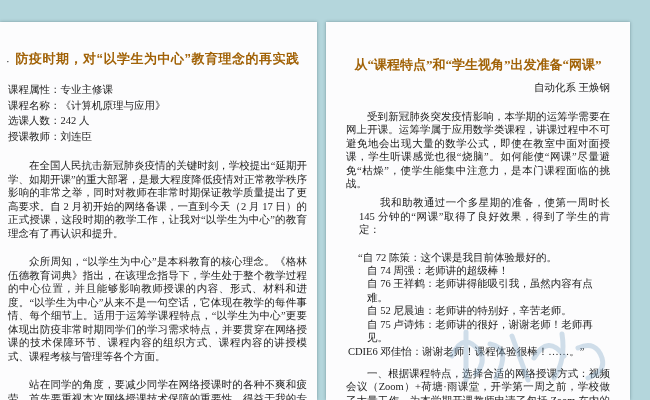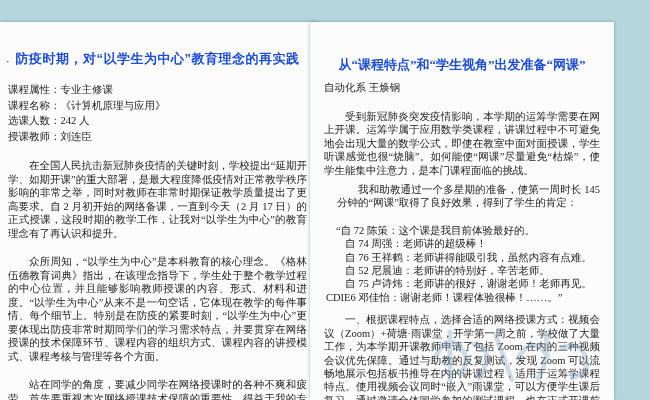--- a/index.html
+++ b/index.html
@@ -7,37 +7,37 @@
     width:650px; height:400px; overflow:hidden; position:relative;
     background:#b4d6dc;
     font-family:"Liberation Serif","DejaVu Serif",serif;
   }
   .page {
     position:absolute; top:22px; height:378px; box-sizing:border-box;
     background:#fcfcfd; box-shadow:0 0 3px rgba(45,70,80,.45);
     overflow:hidden; color:#1c1c1c;
   }
   .page-left  { left:0;     width:317px; padding:12px 10px 0 8px; }
-  .page-right { left:310px; width:304px; padding:0 14px; }
+  .page-right { left:326px; width:304px; padding:0 20px; }
 
   .title-row { position:relative; margin-top:16px; }
   .bullet { position:absolute; left:-2px; top:5px; font-size:11px; color:#111; }
   .doc-title {
-    margin:0; text-align:center; font-size:13px; font-weight:bold; color:#1d4ed8;
+    margin:0; text-align:center; font-size:13px; font-weight:bold; color:#a16207;
     font-family:"Liberation Sans","DejaVu Sans",sans-serif; letter-spacing:0.5px;
   }
   .doc-title.serif { font-family:"Liberation Serif","DejaVu Serif",serif; margin-top:34px; letter-spacing:0; }
 
   .meta { margin-top:14px; font-size:10.5px; line-height:15.5px; }
   .para {
     margin:15px 0 0; font-size:10.5px; line-height:13.5px;
     text-align:justify; text-indent:21px;
   }
   .page-right .para { line-height:13.4px; }
-  .author { text-align:left; margin-top:7px; font-size:10.5px; color:#222; }
+  .author { text-align:right; margin-top:7px; font-size:10.5px; color:#222; }
 
   .quotes { font-size:10.5px; line-height:13.4px; margin-top:14px; }
   .quotes .q { padding-left:21px; }
   .quotes .q:first-child { padding-left:12px; }
   .quotes .q:last-child  { padding-left:2px; }
 
   .mt6 { margin-top:6px;margin-left:13px; }
   .mt9 { margin-top:9px; }
 
   .watermark {
@@ -55,21 +55,21 @@
       <span class="bullet">·</span>
       <h1 class="doc-title">防疫时期，对“以学生为中心”教育理念的再实践</h1>
     </div>
     <div class="meta">
       <div>课程属性：专业主修课</div>
       <div>课程名称：《计算机原理与应用》</div>
       <div>选课人数：242 人</div>
       <div>授课教师：刘连臣</div>
     </div>
     <p class="para">在全国人民抗击新冠肺炎疫情的关键时刻，学校提出“延期开学、如期开课”的重大部署，是最大程度降低疫情对正常教学秩序影响的非常之举，同时对教师在非常时期保证教学质量提出了更高要求。自 2 月初开始的网络备课，一直到今天（2 月 17 日）的正式授课，这段时期的教学工作，让我对“以学生为中心”的教育理念有了再认识和提升。</p>
-    <p class="para">众所周知，“以学生为中心”是本科教育的核心理念。《格林伍德教育词典》指出，在该理念指导下，学生处于整个教学过程的中心位置，并且能够影响教师授课的内容、形式、材料和进度。“以学生为中心”从来不是一句空话，它体现在教学的每件事情、每个细节上。特别是在防疫的紧要时刻，“以学生为中心”更要体现出防疫非常时期同学们的学习需求特点，并要贯穿在网络授课的技术保障环节、课程内容的组织方式、课程内容的讲授模式、课程考核与管理等各个方面。</p>
+    <p class="para">众所周知，“以学生为中心”是本科教育的核心理念。《格林伍德教育词典》指出，在该理念指导下，学生处于整个教学过程的中心位置，并且能够影响教师授课的内容、形式、材料和进度。“以学生为中心”从来不是一句空话，它体现在教学的每件事情、每个细节上。适用于运筹学课程特点，“以学生为中心”更要体现出防疫非常时期同学们的学习需求特点，并要贯穿在网络授课的技术保障环节、课程内容的组织方式、课程内容的讲授模式、课程考核与管理等各个方面。</p>
     <p class="para">
       <span>站在同学的角度，要减少同学在网络授课时的各种不爽和疲劳。首先要重视本次网络授课技术保障的重要性。得益于我的专业背景，以及过去参加国家精品课程和优质资源共享系统建设工作的项目经验，我把学校推荐的雨课堂、</span>
     </p>
   </section>
 
   <section class="page page-right">
     <h1 class="doc-title serif">从“课程特点”和“学生视角”出发准备“网课”</h1>
     <div class="author">自动化系 王焕钢</div>
     <p class="para">受到新冠肺炎突发疫情影响，本学期的运筹学需要在网上开课。运筹学属于应用数学类课程，讲课过程中不可避免地会出现大量的数学公式，即使在教室中面对面授课，学生听课感觉也很“烧脑”。如何能使“网课”尽量避免“枯燥”，使学生能集中注意力，是本门课程面临的挑战。</p>
     <p class="para mt6">我和助教通过一个多星期的准备，使第一周时长 145 分钟的“网课”取得了良好效果，得到了学生的肯定：</p>

